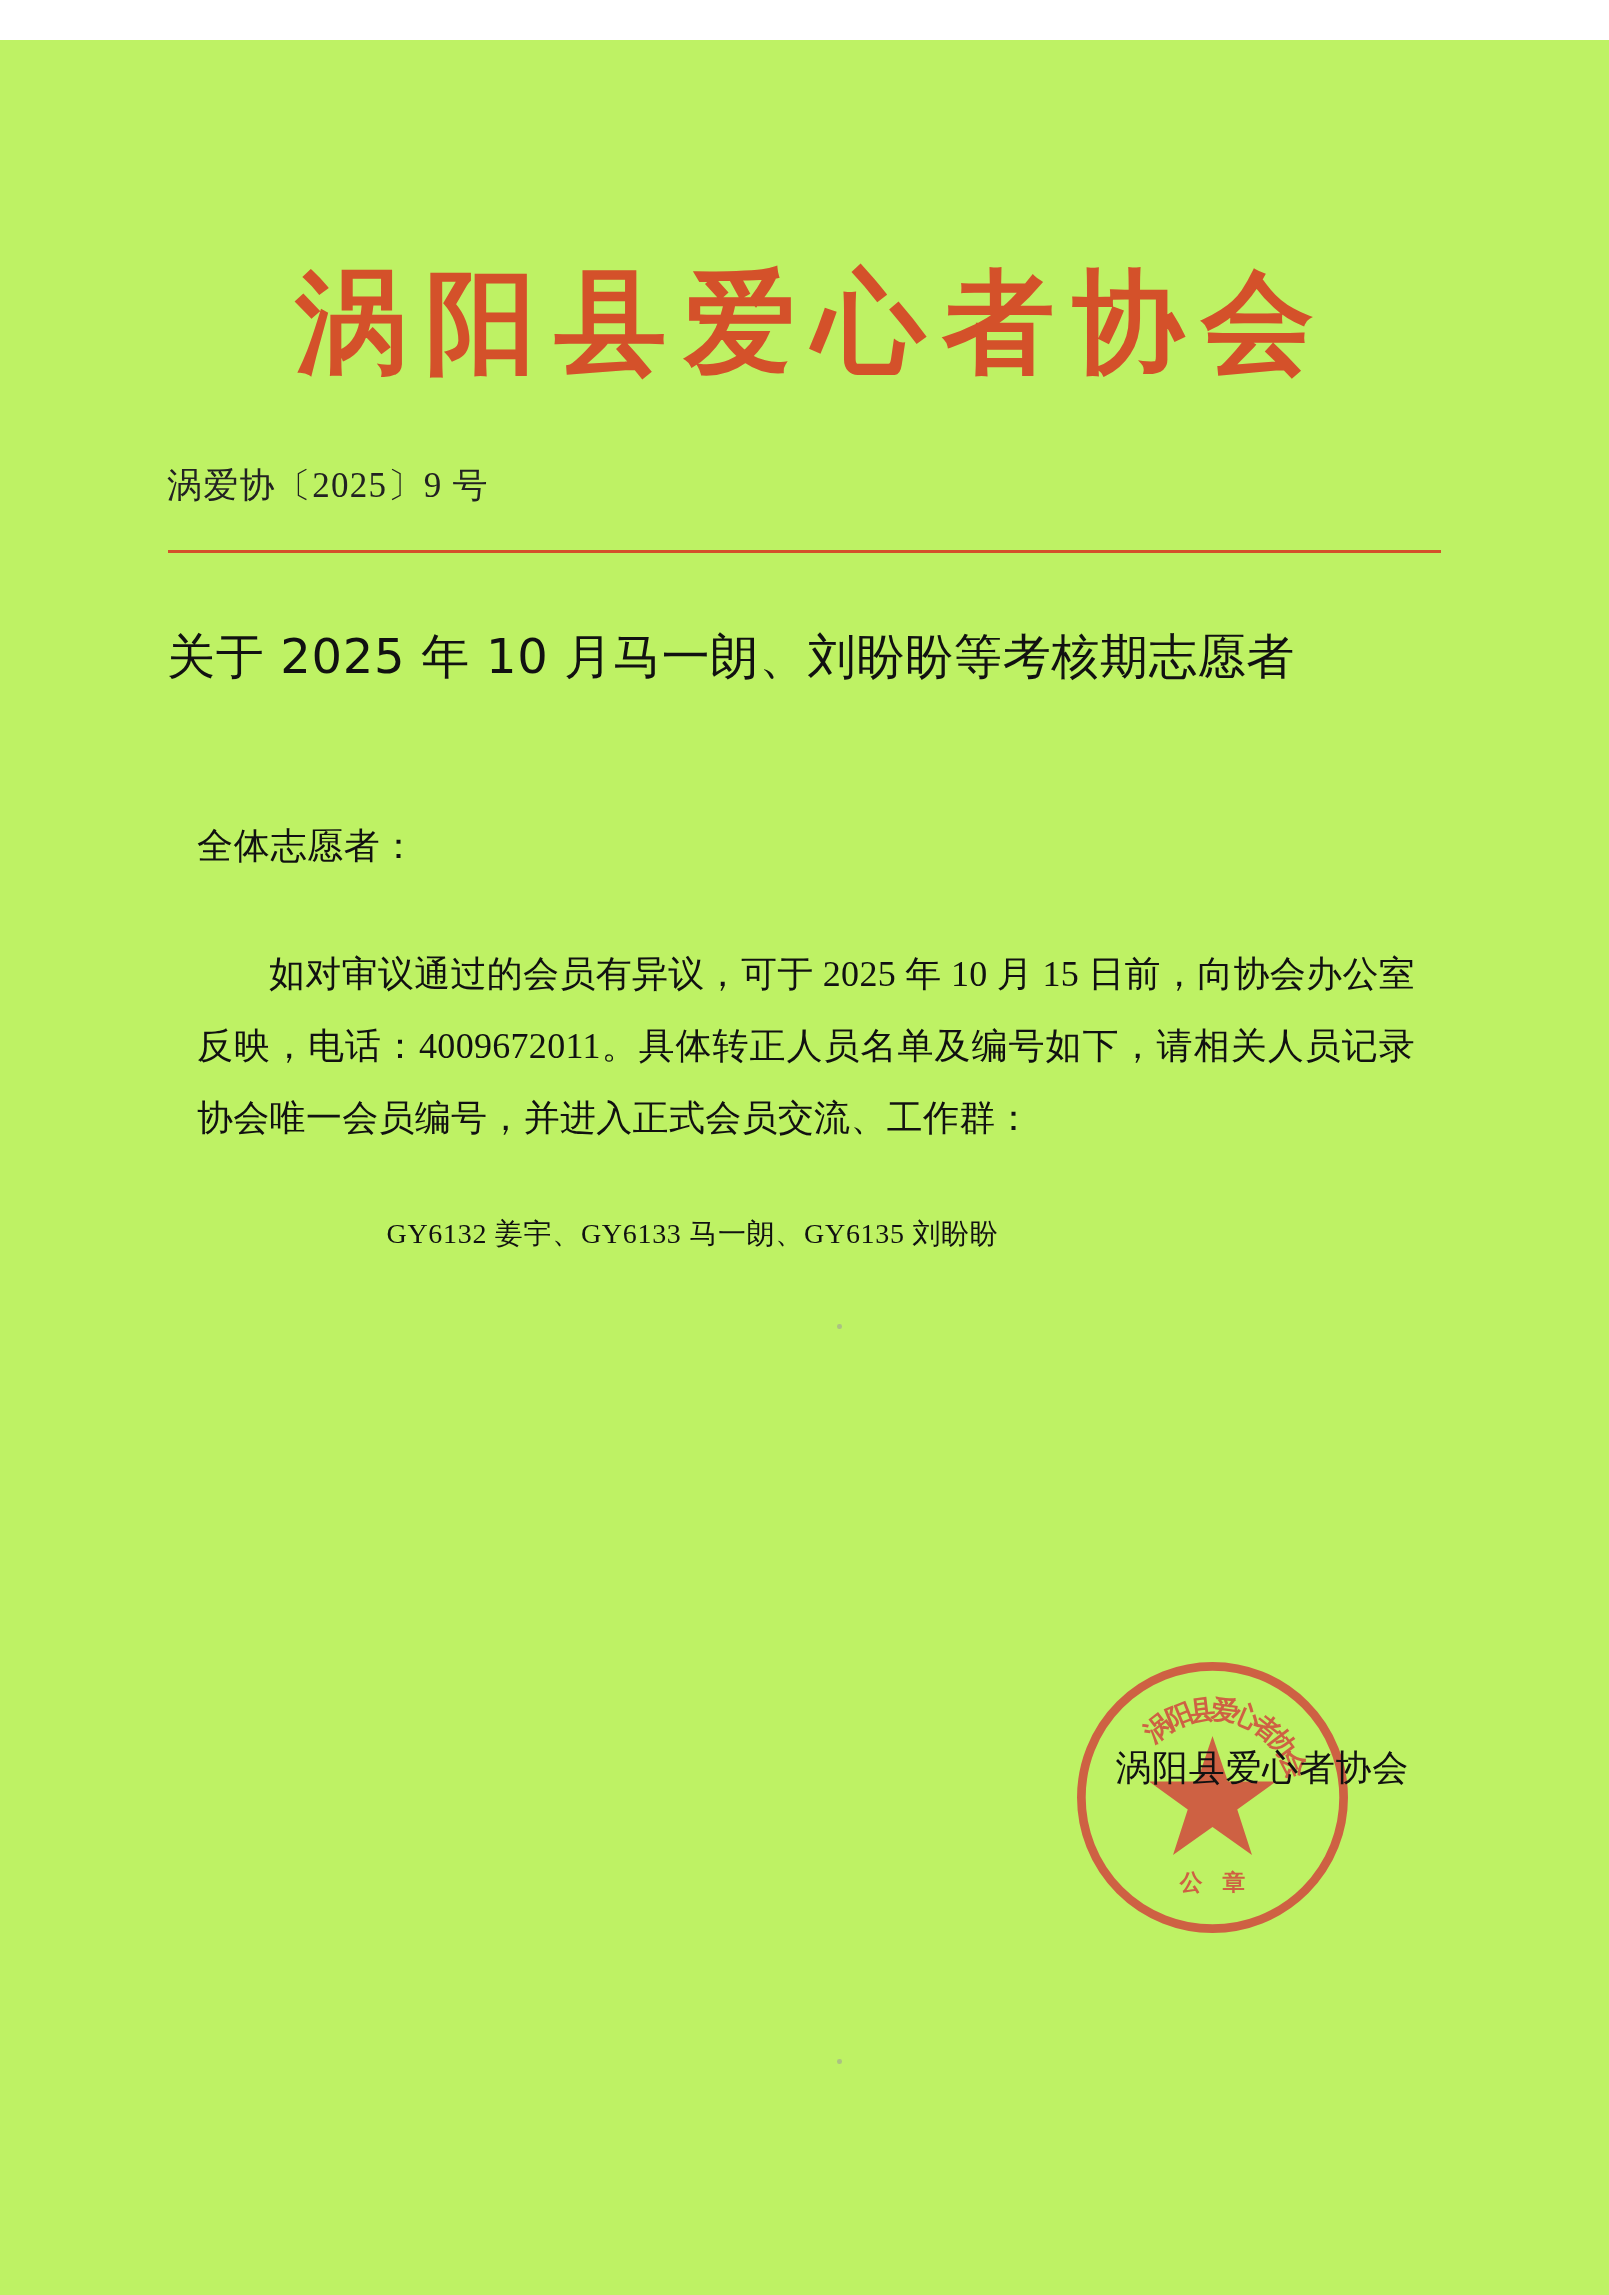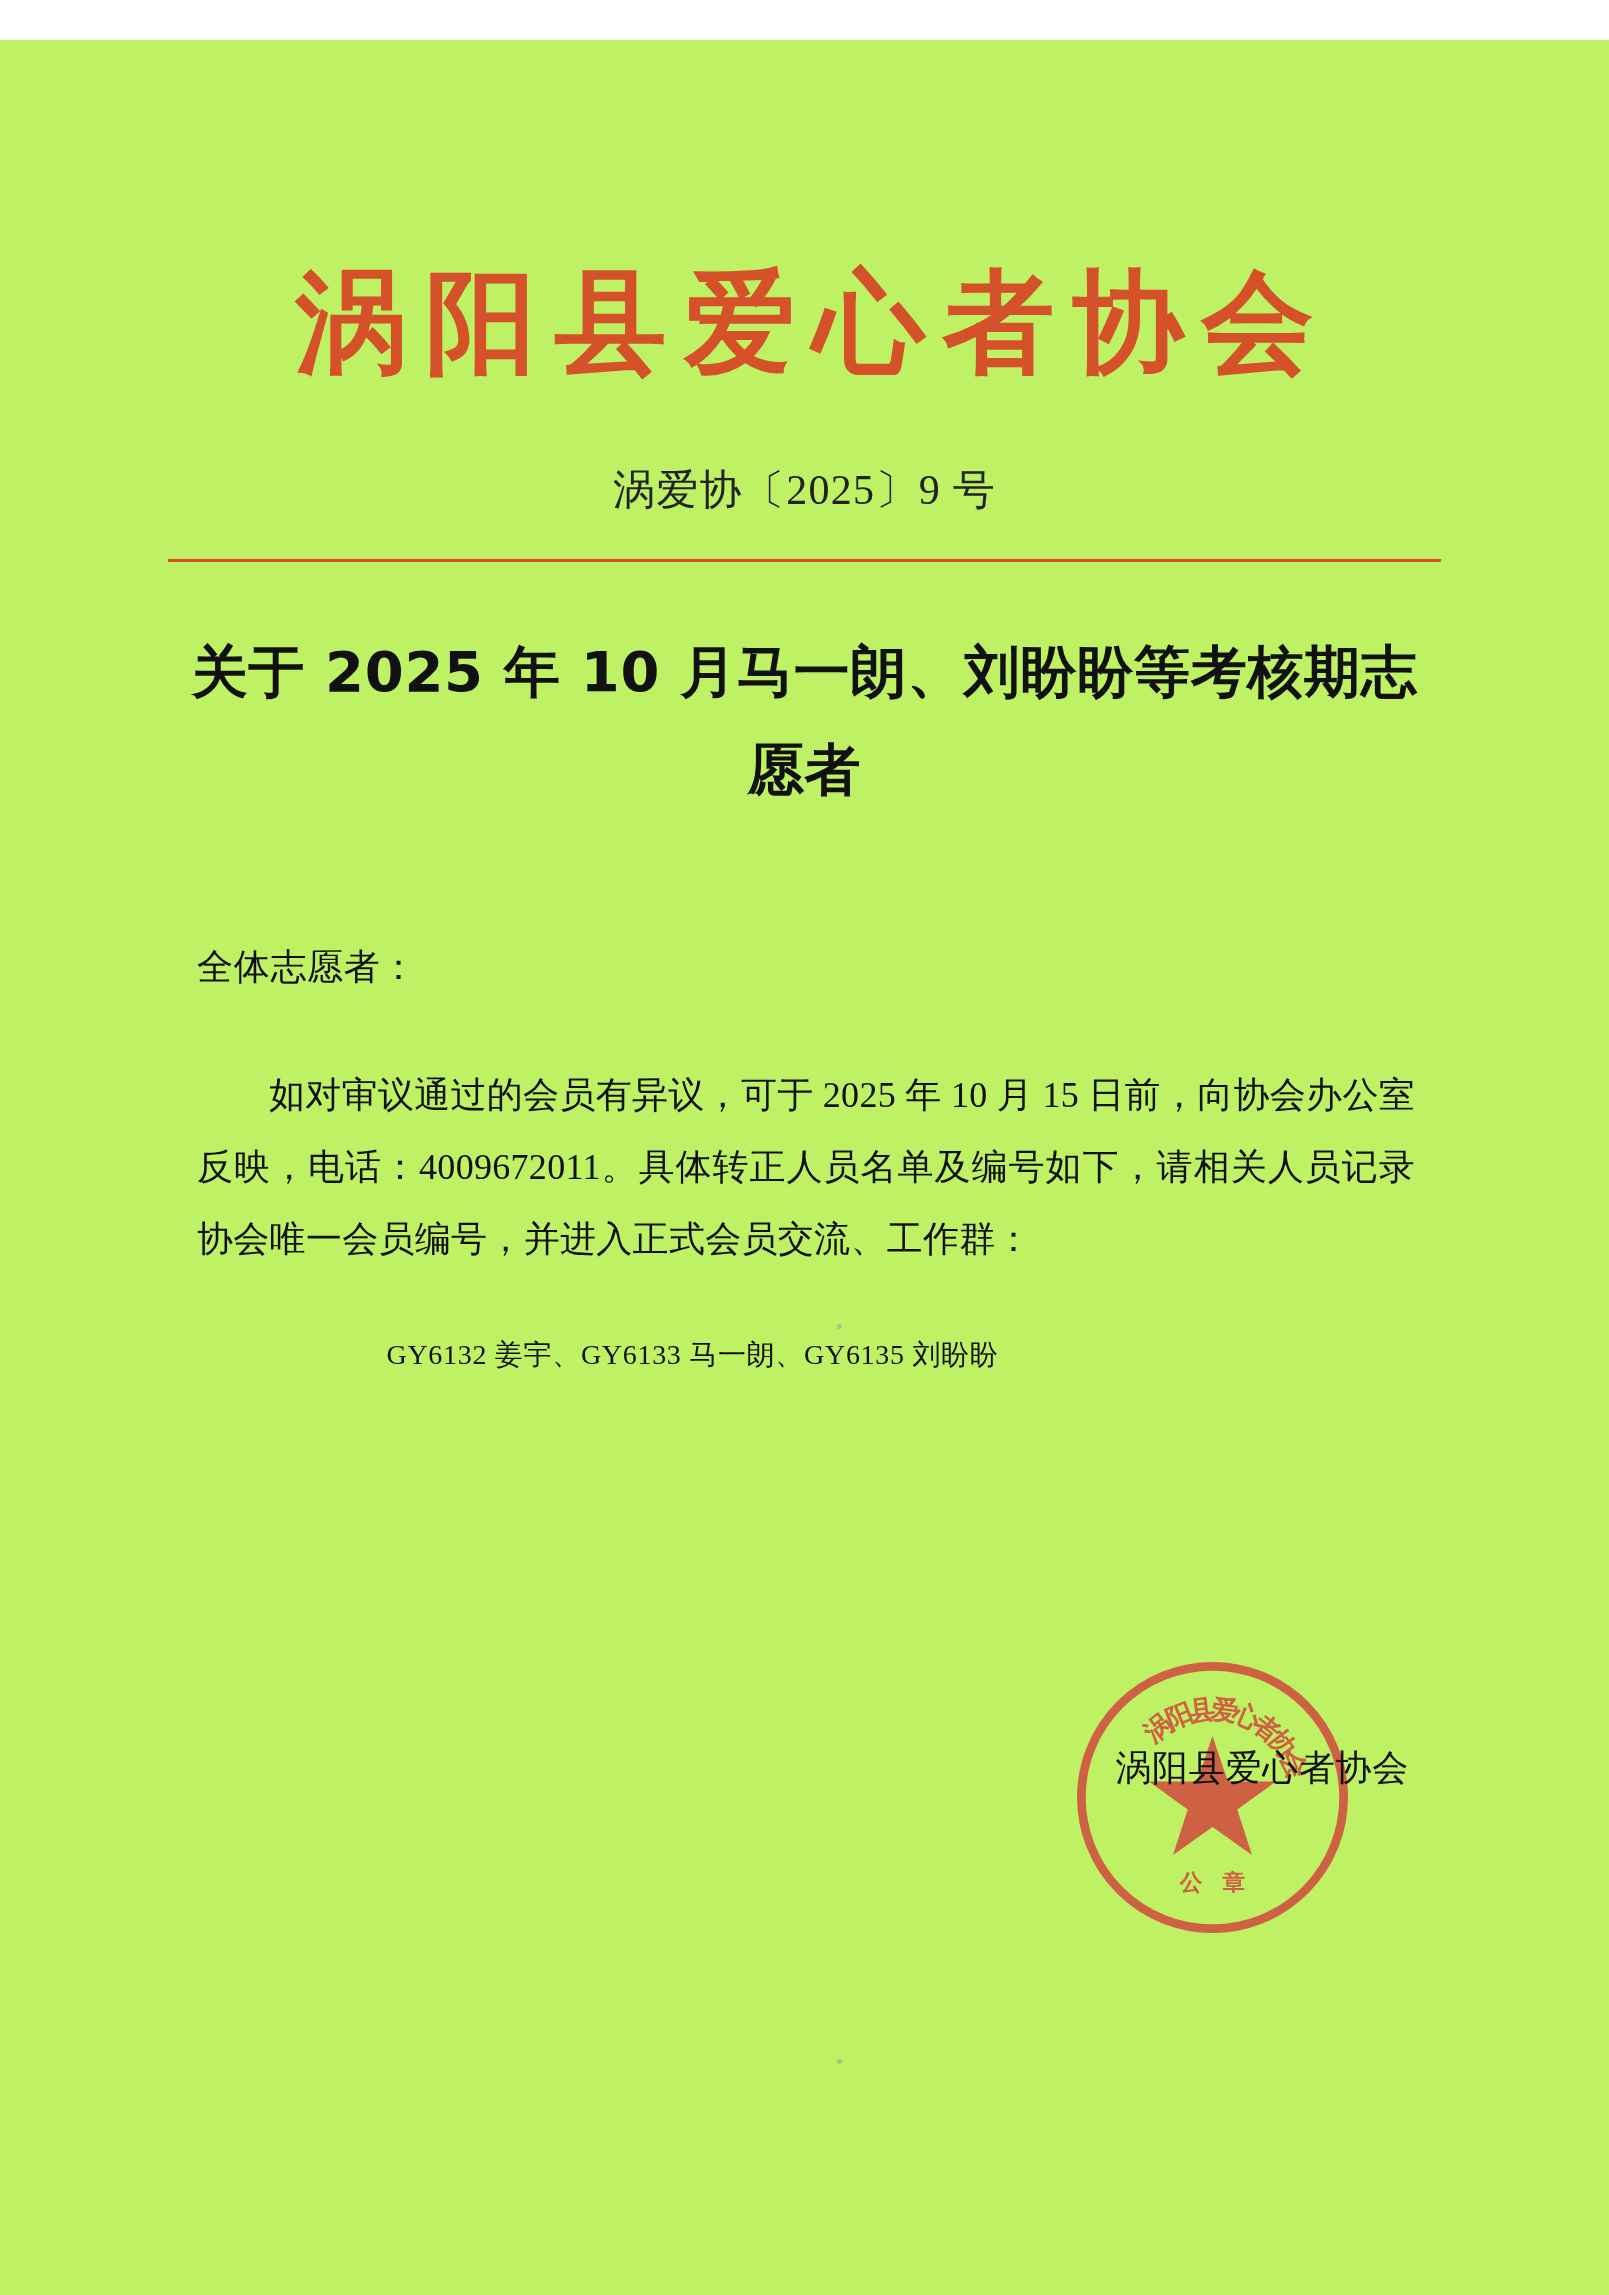--- a/index.html
+++ b/index.html
@@ -36,42 +36,42 @@
     font-weight: 700;
     font-size: 112px;
     letter-spacing: 17.4px;
     color: #d4512a;
     line-height: 1.1;
     white-space: nowrap;
     text-indent: 17.4px;
   }
 
   .doc-number {
-    text-align: center;
-    font-size: 42px;
+    text-align: left;
+    font-size: 35px;
     letter-spacing: 1.3px;
     color: #222;
     margin-top: 79px;
     font-family: "Liberation Serif", serif;
   }
 
   .red-rule {
     margin: 41px auto 0 auto;
     width: 1273px;
     height: 3.3px;
     background: #d4512a;
   }
 
   
   .doc-title {
     margin-top: 61px;
-    text-align: center;
+    text-align: left;
     font-family: "DejaVu Sans", "Liberation Sans", sans-serif;
-    font-weight: 700;
-    font-size: 56px;
+    font-weight: 400;
+    font-size: 48px;
     line-height: 1.75;
     color: #111;
     letter-spacing: 0.7px;
   }
   .doc-title .line2 {
     display: block;
   }
 
   
   .body-wrap {

